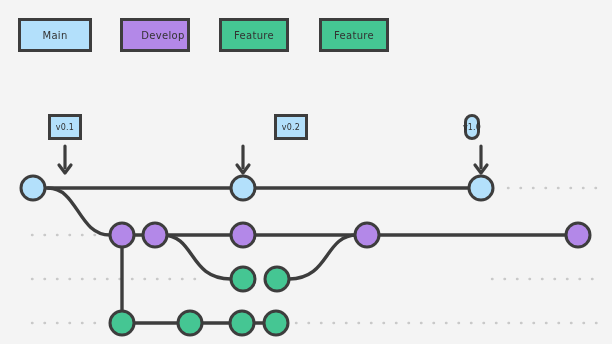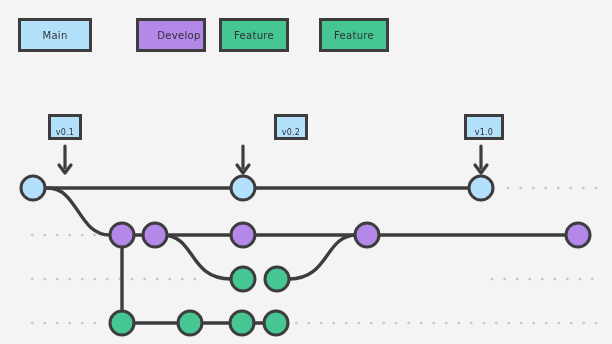--- a/index.html
+++ b/index.html
@@ -35,35 +35,35 @@
     justify-content: center;
     font-size: 10px;
     color: #333333;
     letter-spacing: 0.3px;
   }
   .tag-box {
     position: absolute;
     box-sizing: border-box;
     border: 3px solid #3d3d3d;
     display: flex;
-    align-items: flex-end;
+    align-items: center;
     justify-content: center;
     font-size: 8px;
     color: #2f2f2f;
     letter-spacing: 0.2px;
   }
 </style>
 </head>
 <body>
 
 <div class="legend-row">
     <div class="legend-box" style="left: 18px; top: 18px; width: 74px; height: 34px; background: rgb(179, 224, 251);">
       <span>Main</span>
     </div>
-    <div class="legend-box" style="left: 136px; top: 18px; width: 70px; height: 34px; background: rgb(179, 136, 232); padding-left: 16px;">
+    <div class="legend-box" style="left: 120px; top: 18px; width: 70px; height: 34px; background: rgb(179, 136, 232); padding-left: 16px;">
       <span>Develop</span>
     </div>
     <div class="legend-box" style="left: 219px; top: 18px; width: 70px; height: 34px; background: rgb(69, 198, 147);">
       <span>Feature</span>
     </div>
     <div class="legend-box" style="left: 319px; top: 18px; width: 70px; height: 34px; background: rgb(69, 198, 147);">
       <span>Feature</span>
     </div>
   </div>
 
@@ -116,15 +116,15 @@
       <circle cx="276" cy="323" r="12" fill="#45c693" stroke="#3d3d3d" stroke-width="3"></circle>
     </g>
 </svg>
 
 <div class="tag-box" style="left: 48px; top: 114px; width: 34px; height: 26px; background: rgb(179, 224, 251);">
     <span>v0.1</span>
   </div>
 <div class="tag-box" style="left: 226px; top: 114px; width: 34px; height: 26px; background: rgb(179, 224, 251); margin-left: 48px;">
     <span>v0.2</span>
   </div>
-<div class="tag-box" style="left: 464px; top: 114px; width: 40px; height: 26px; background: rgb(179, 224, 251);">
+<div class="tag-box" style="left: 464px; top: 114px; width: 16px; height: 26px; background: rgb(179, 224, 251); border-radius: 12px;">
     <span>v1.0</span>
   </div>
 
 </body></html>

